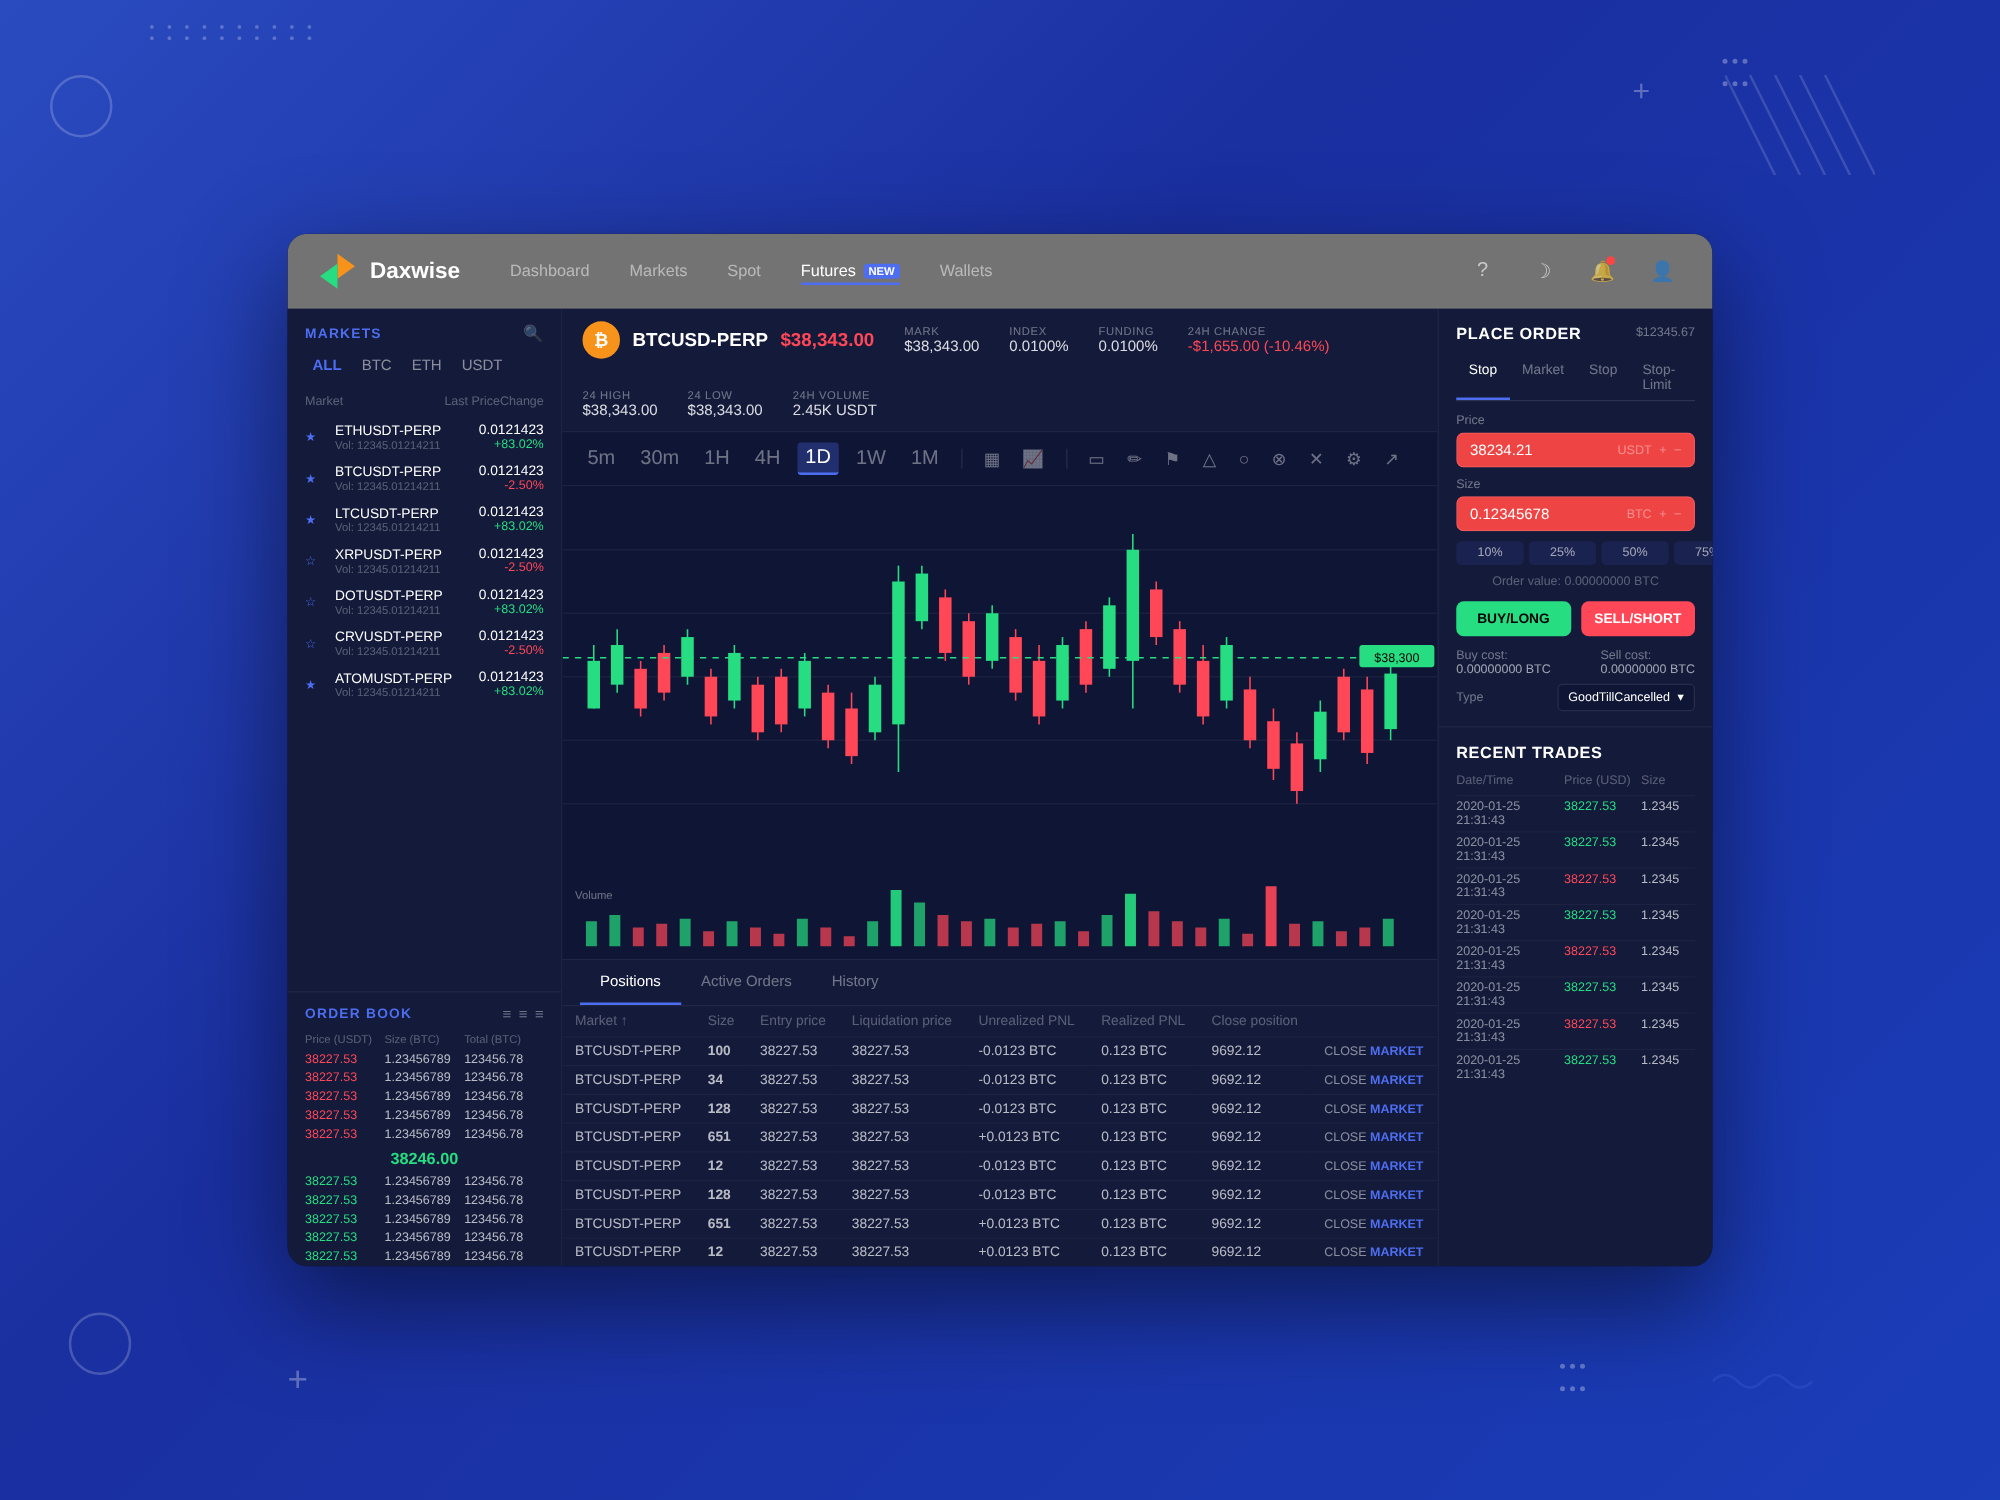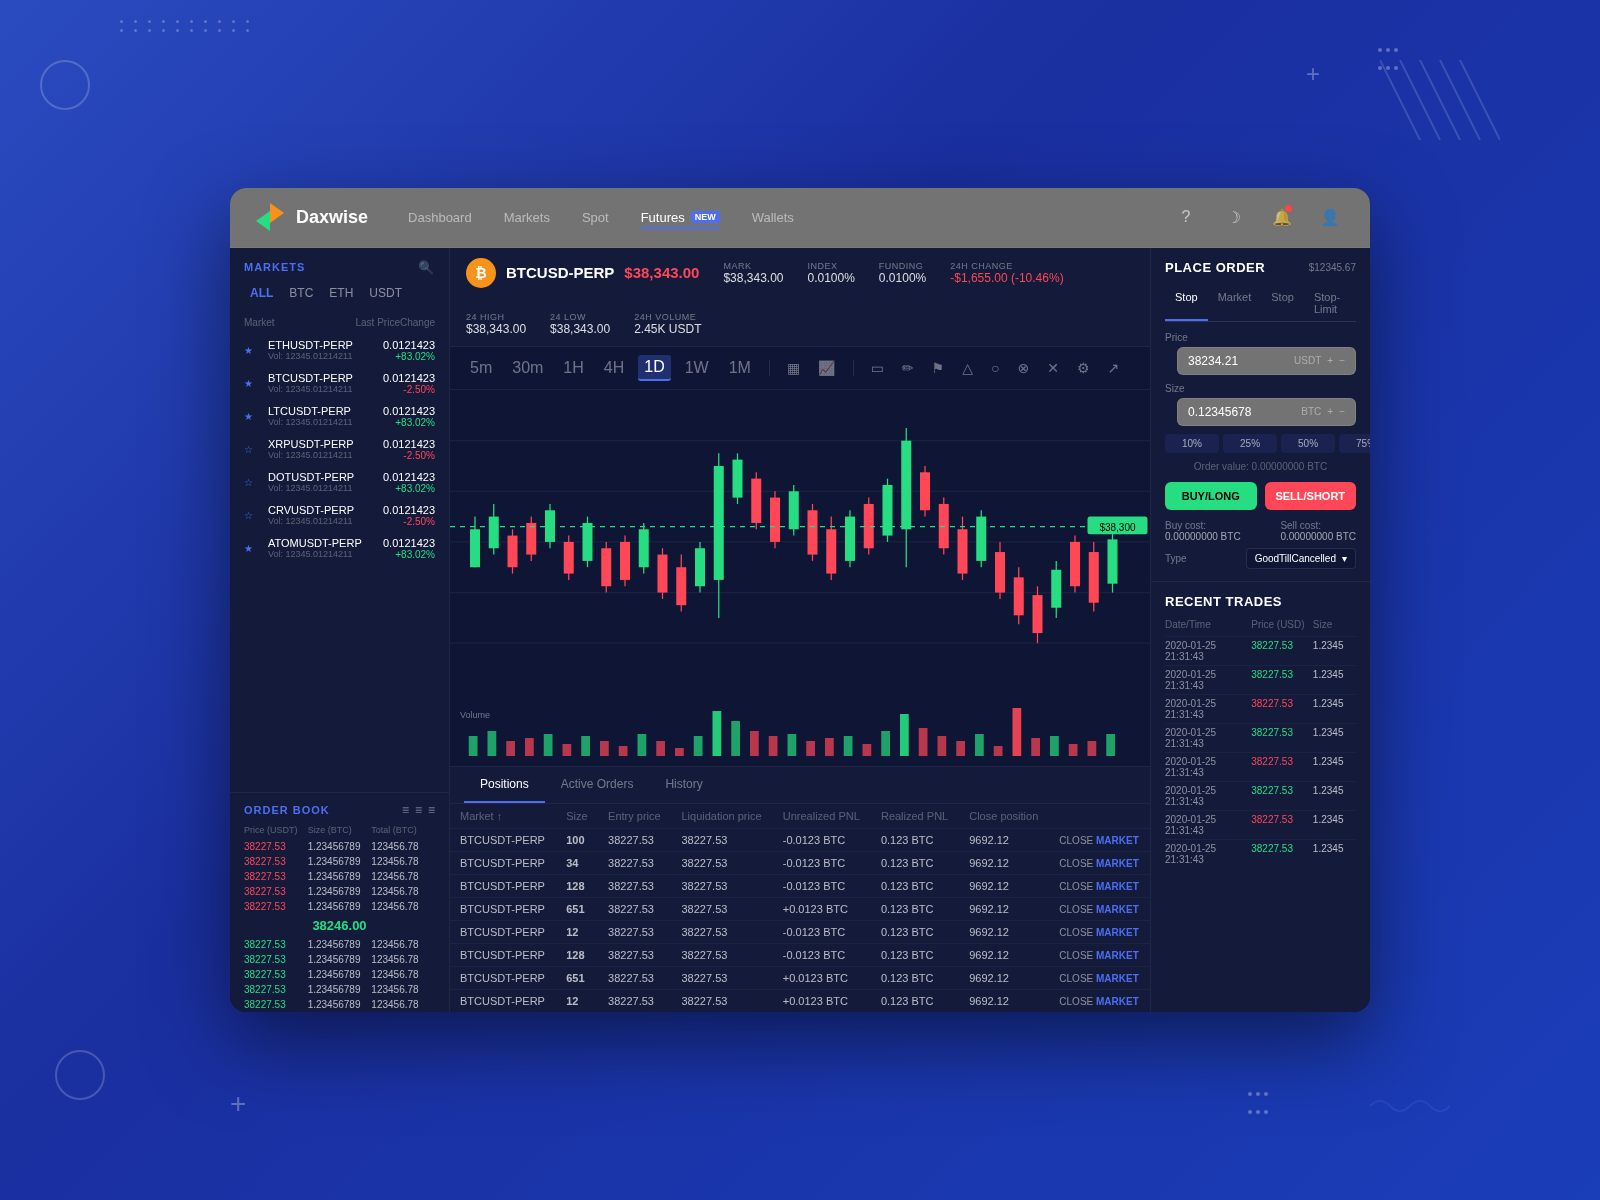--- a/index.html
+++ b/index.html
@@ -436,28 +436,27 @@
       color: #fff;
       border-bottom: 2px solid #4e6ef2;
     }
     .order-field { margin-bottom: 8px; }
     .order-field-label {
       color: rgba(255,255,255,0.4);
       font-size: 10px;
       margin-bottom: 4px;
     }
     .order-field-input {
-      background: #737373;
+      background: #ef4444;
       border: 1px solid rgba(255,255,255,0.1);
       border-radius: 6px;
       display: flex;
       align-items: center;
       justify-content: space-between;
       padding: 6px 10px;
-      margin-left: 12px;
     }
     .order-field-val {
       color: #fff;
       font-size: 12px;
     }
     .order-field-unit {
       color: rgba(255,255,255,0.4);
       font-size: 10px;
       display: flex;
       align-items: center;

